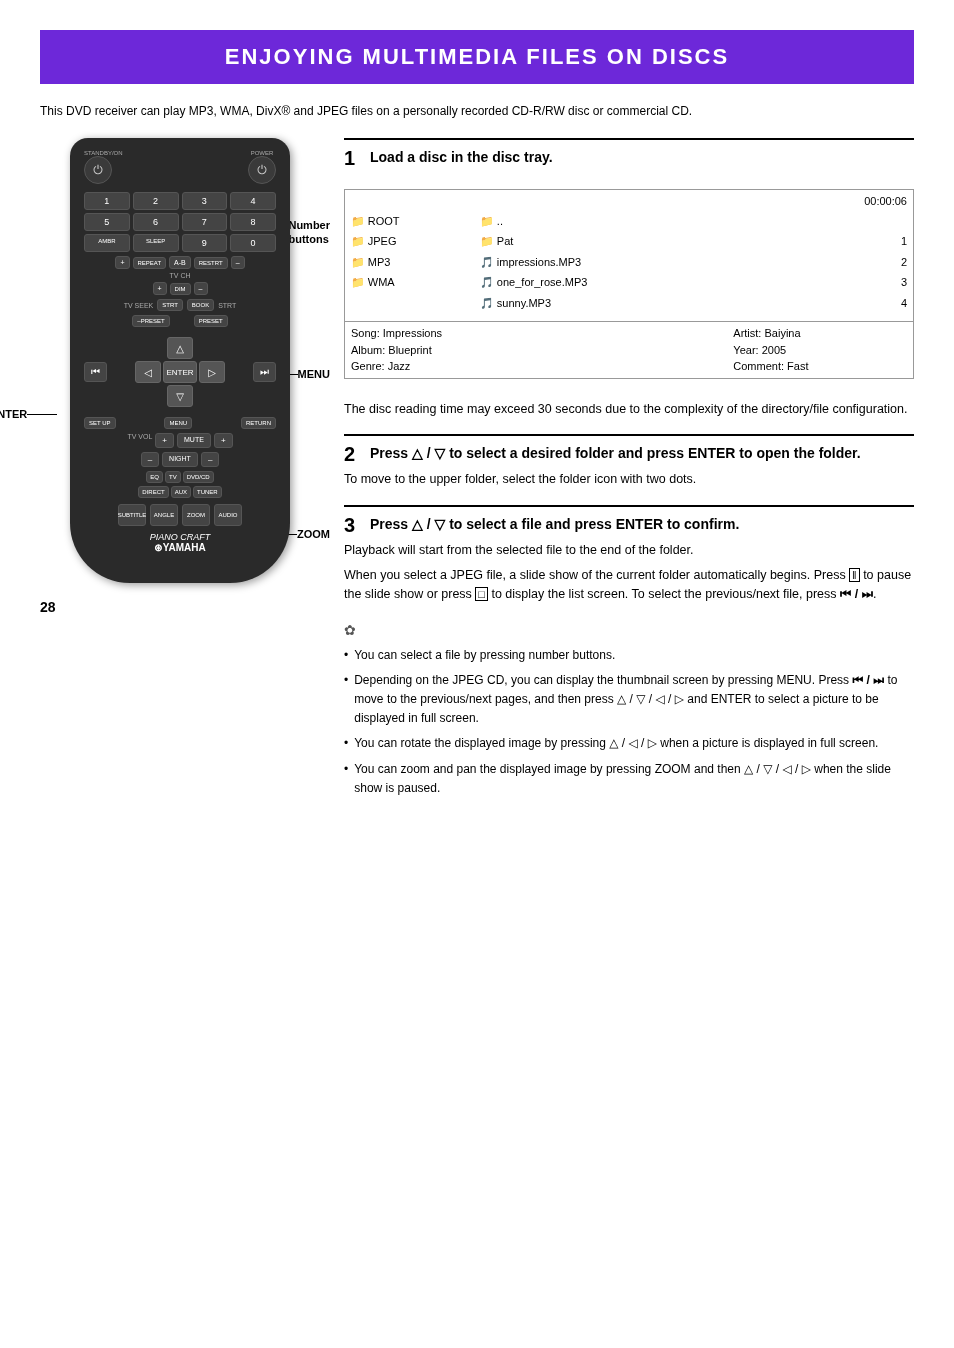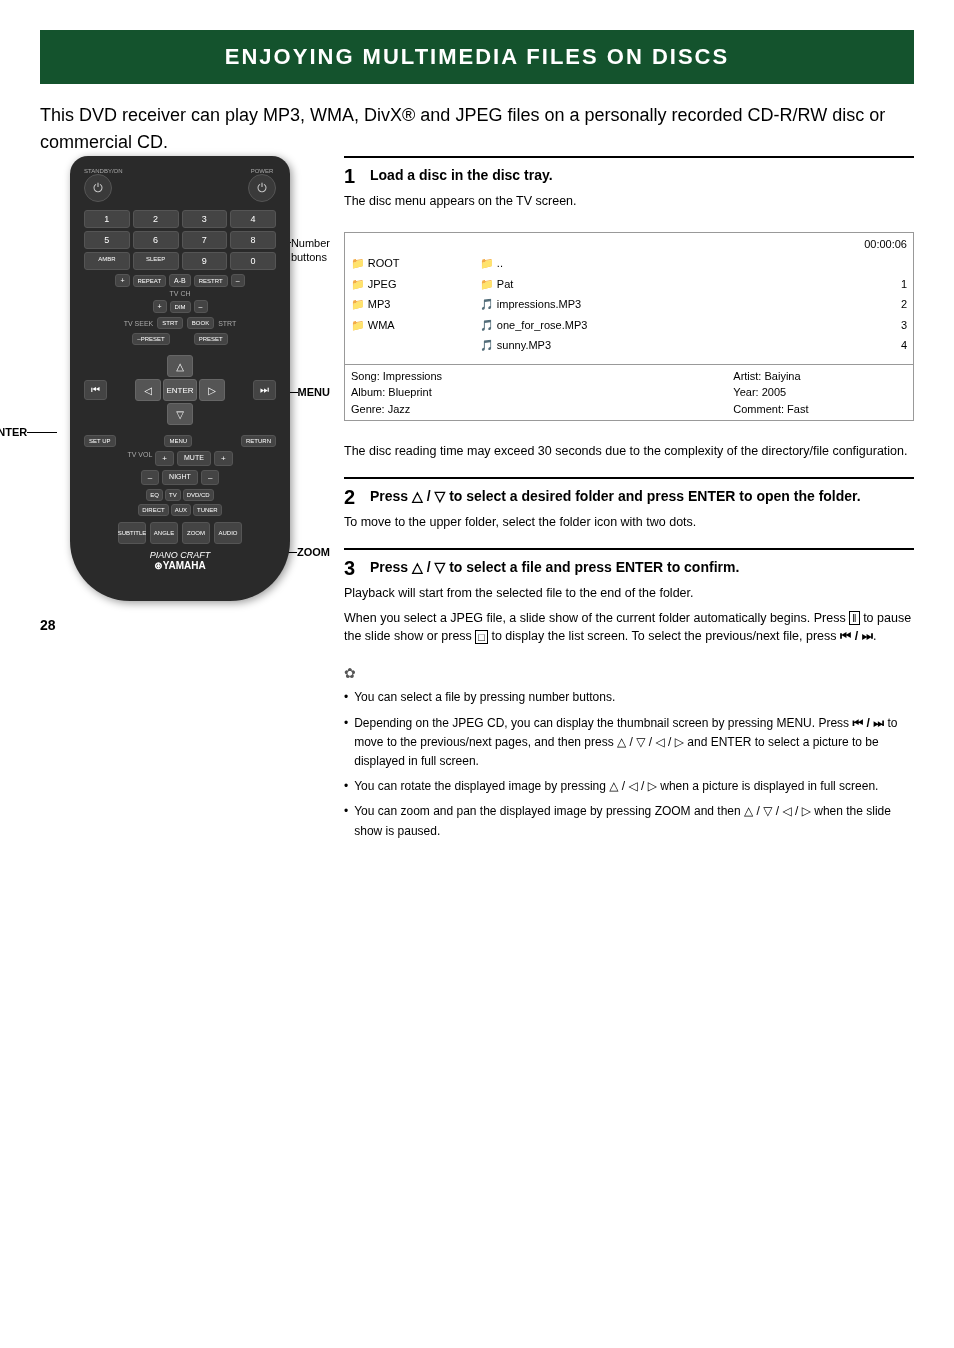--- a/index.html
+++ b/index.html
@@ -6,31 +6,32 @@
     body {
       font-family: Arial, sans-serif;
       background: #fff;
       width: 954px;
       min-height: 1348px;
       padding: 30px 40px;
       font-size: 13px;
       color: #000;
     }
     .page-title-bar {
-      background: #14532d;
+      background: #6d28d9;
       color: #fff;
       text-align: center;
       padding: 14px 20px;
       font-size: 22px;
       font-weight: bold;
       letter-spacing: 2px;
       margin-bottom: 18px;
     }
     .intro-text {
-      font-size: 18px;
+      font-size: 12px;
+      margin-bottom: 18px;
       line-height: 1.5;
     }
     .main-content {
       display: flex;
       gap: 24px;
     }
     .left-col {
       width: 280px;
       flex-shrink: 0;
       position: relative;
@@ -303,21 +304,21 @@
   <span>ENJOYING MULTIMEDIA FILES ON DISCS</span>
 </div>
 
 <p class="intro-text">This DVD receiver can play MP3, WMA, DivX® and JPEG files on a personally recorded CD-R/RW disc or commercial CD.</p>
 
 <div class="main-content">
 
   <div class="left-col">
     <div class="remote-wrapper">
 
-      <div style="position:absolute; right:-10px; top:80px; font-size:11px; font-weight:normal; text-align:left; line-height:1.3;">
+      <div style="position:absolute; right:-10px; top:80px; font-size:11px; font-weight:bold; text-align:left; line-height:1.3;">
         <span style="white-space:pre-line;">Number
 buttons</span>
         <div style="position:absolute; right:100%; top:6px; width:30px; border-top:1px solid #000;"></div>
       </div>
       <div style="position:absolute; right:-10px; top:230px; font-size:11px; font-weight:bold;">
         <span>MENU</span>
         <div style="position:absolute; right:100%; top:6px; width:30px; border-top:1px solid #000;"></div>
       </div>
       <div style="position:absolute; left:-50px; top:270px; font-size:11px; font-weight:bold;">
         <span>ENTER</span>
@@ -455,21 +456,20 @@
   </div>
 
   <div class="right-col">
 
     <div class="step-section">
       <div class="step-header">
         <div class="step-num">1</div>
         <div class="step-title">Load a disc in the disc tray.</div>
       </div>
       <div class="step-body">
-        <p>The disc menu appears on the TV screen.</p>
 
         <table class="disc-table">
           <tbody>
               <tr class="time-row">
             <td colspan="4" style="text-align:right; font-size:11px; padding:3px 6px 1px 6px;">
               <span>00:00:06</span>
             </td>
           </tr>
           <tr>
             <td><span>📁</span> ROOT</td>

